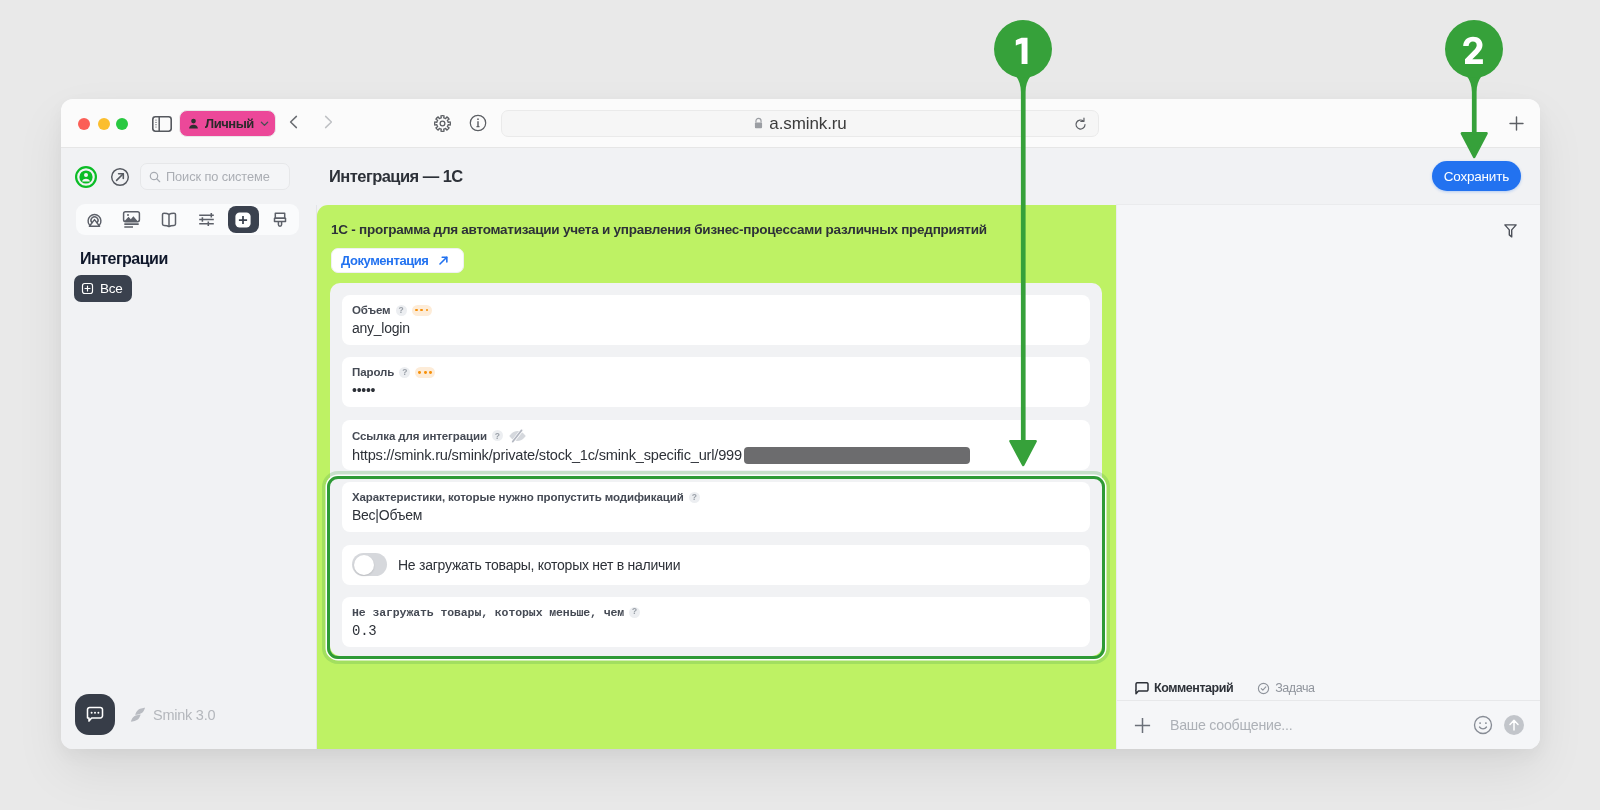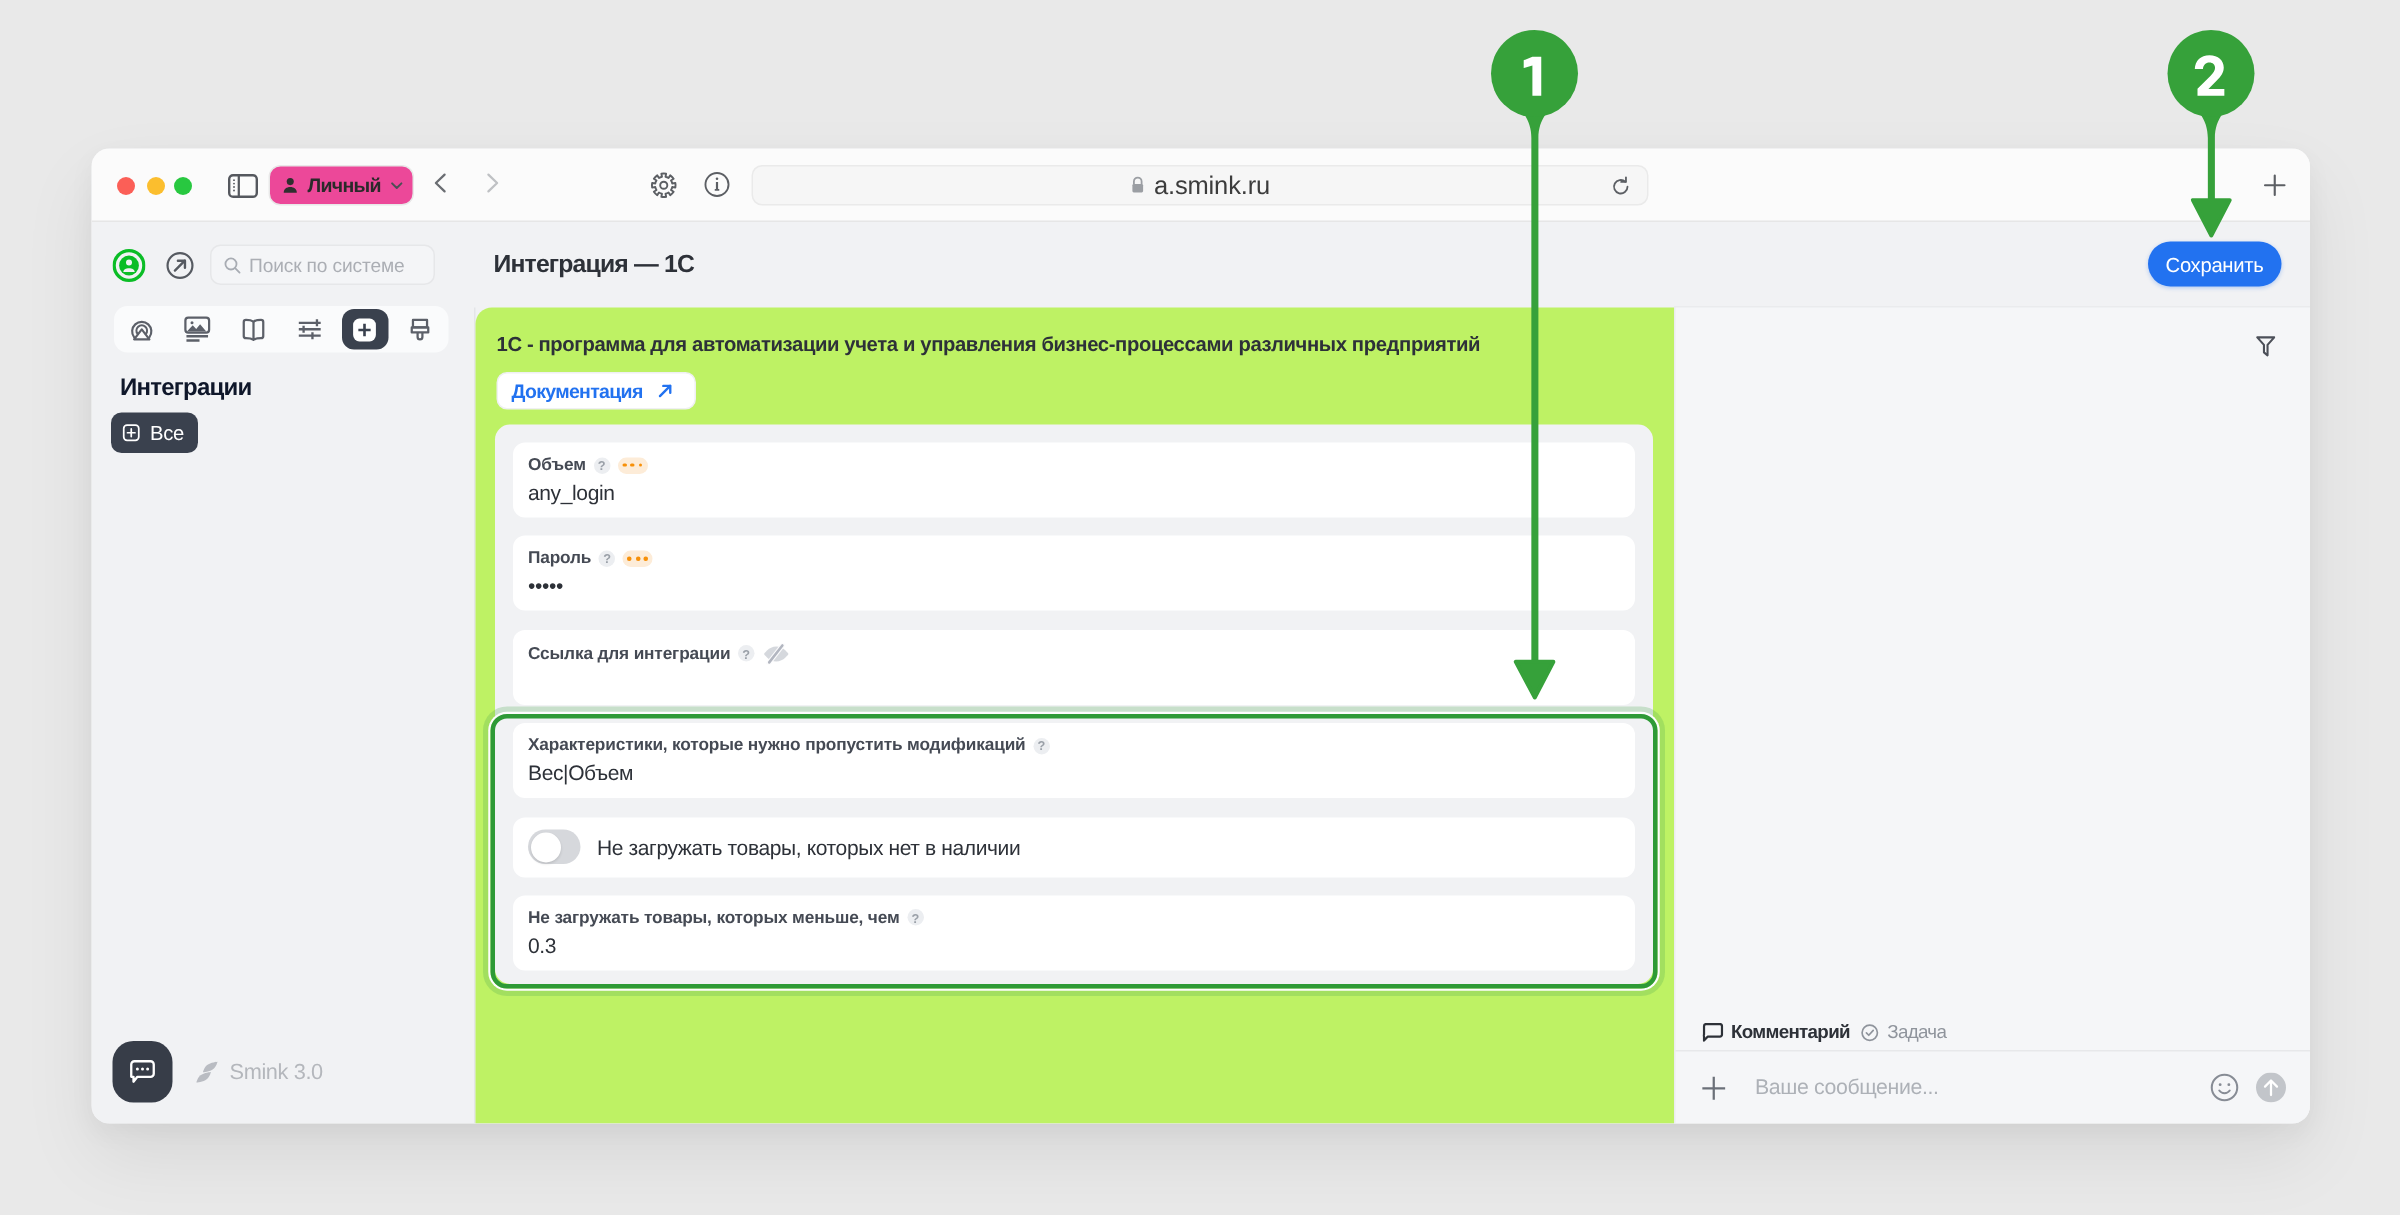--- a/index.html
+++ b/index.html
@@ -55,36 +55,36 @@
   .brand .bn{font-size:14.5px;color:#b4b7bc;letter-spacing:-.25px;}
 
   
   .center{position:absolute;left:256px;top:57px;width:799px;height:544px;background:#bef264;border-top-left-radius:11px;}
   
   .desc{position:absolute;left:14px;top:17px;font-size:13.5px;font-weight:700;color:#2d3138;letter-spacing:-.25px;white-space:nowrap;}
   .docs-btn{position:absolute;left:14px;top:43px;height:25px;background:#fff;border:1px solid #eff0f2;box-sizing:border-box;border-radius:7px;display:flex;align-items:center;gap:9px;padding:0 13px 0 9px;}
   .docs-btn .lb{font-size:13px;font-weight:700;color:#2272f0;letter-spacing:-.45px;}
   .form{position:absolute;left:13px;top:78px;width:772px;height:373px;background:#f1f2f4;border-radius:10px;padding:12px;box-sizing:border-box;}
   .fld{background:#fff;border-radius:8px;padding:9px 11px 10px 10px;margin-bottom:12.4px;box-sizing:border-box;height:50px;}
-  .fld:last-child{margin-bottom:12px;}
+  .fld:last-child{margin-bottom:12px;font-family:Liberation Mono, monospace;}
   .fld .lb{font-size:11.5px;font-weight:700;color:#454a54;letter-spacing:-.1px;display:flex;align-items:center;gap:5px;}
   .fld .vl{font-size:14px;color:#2d3138;margin-top:4px;letter-spacing:-.25px;}
   .qmark{width:11px;height:11px;border-radius:50%;background:#eceef1;color:#9aa0a8;font-size:8.5px;display:inline-flex;align-items:center;justify-content:center;font-weight:700;line-height:1;}
   .dots{width:20px;height:11px;border-radius:6px;background:#fdecd8;display:inline-flex;align-items:center;justify-content:center;gap:2.6px;}
   .dots i{width:2.8px;height:2.8px;border-radius:50%;background:#f79009;display:block;}
   .redacted{display:inline-block;height:17px;background:#6c6c6e;border-radius:4px;vertical-align:-4px;margin-left:2px;}
   .fld.toggle-row{display:flex;align-items:center;gap:11px;padding:0 10px;height:40px;}
   .switch{width:35px;height:23px;border-radius:12px;background:#d6d8dc;position:relative;flex:none;}
   .switch i{position:absolute;left:1.5px;top:1.5px;width:20px;height:20px;border-radius:50%;background:#fff;box-shadow:0 1px 2px rgba(0,0,0,.13);}
   .toggle-row .tlb{font-size:14px;color:#2d3138;letter-spacing:-.25px;}
 
   
   .right{position:absolute;left:1055px;top:56px;width:424px;height:545px;background:#f5f6f8;border-left:1px solid #ebecee;border-top:1px solid #eaebed;box-sizing:border-box;}
   .filter-ic{position:absolute;right:23px;top:19px;}
-  .ctabs{position:absolute;left:18px;bottom:54px;display:flex;align-items:center;gap:7px;}
+  .ctabs{position:absolute;left:18px;bottom:54px;display:flex;align-items:center;gap:24px;}
   .ctab{display:flex;align-items:center;gap:5px;font-size:12.5px;letter-spacing:-.45px;}
   .ctab.active{color:#2d3138;font-weight:700;}
   .ctab.idle{color:#8f949c;font-weight:400;}
   .cinput{position:absolute;left:0;bottom:0;width:100%;height:49px;border-top:1px solid #e7e8ea;box-sizing:border-box;display:flex;align-items:center;padding:0 16px 0 17px;gap:19px;}
   .cinput .ph{font-size:14.2px;color:#adb1b7;flex:1;letter-spacing:-.25px;}
   .cright{display:flex;align-items:center;gap:11px;}
 
   
   .callout{position:absolute;}
   .cbadge{position:absolute;width:58px;height:58px;border-radius:50%;background:#36a13a;}
@@ -323,20 +323,21 @@
               <span>Ссылка для интеграции</span>
               <span class="qmark">?</span>
               <span>
                   <svg width="19" height="14" viewBox="0 0 19 14">
                     <path d="M1.3 7.0C1.3 7.0 4.5 2.0 9.5 2.0s8.2 5.0 8.2 5.0-3.2 5.0-8.2 5.0S1.3 7.0 1.3 7.0z" fill="#d5d8dd"></path>
                     <path d="M4.4 13.2 14.0 0.9" stroke="#fbfbfc" stroke-width="3.2" stroke-linecap="round"></path>
                     <path d="M4.8 12.6 13.6 1.3" stroke="#b2b6c0" stroke-width="1.7" stroke-linecap="round"></path>
                   </svg>
                 </span>
             </div>
+            <div class="vl" style="font-size:14.6px;letter-spacing:-.2px"><span>https://smink.ru/smink/private/stock_1c/smink_specific_url/999</span><span class="redacted" style="width:226px"></span></div>
           </div>
           <div class="fld">
             <div class="lb">
               <span>Характеристики, которые нужно пропустить модификаций</span>
               <span class="qmark">?</span>
             </div>
             <div class="vl">Вес|Объем</div>
           </div>
           <div class="fld toggle-row">
             <div class="switch">

